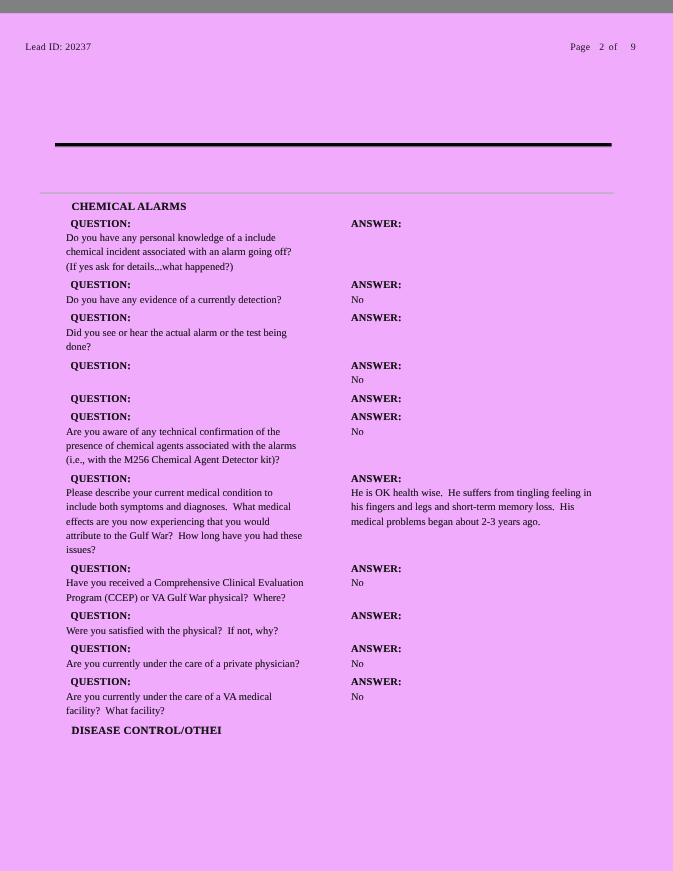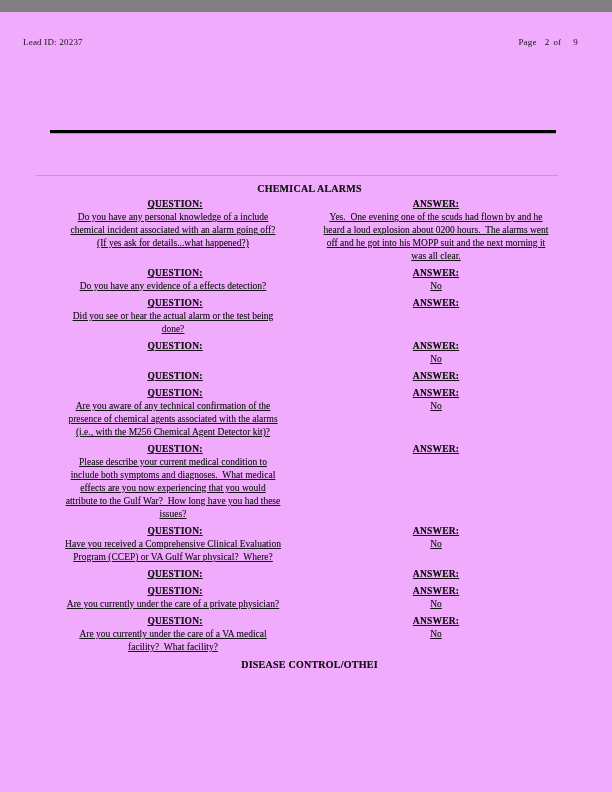--- a/index.html
+++ b/index.html
@@ -35,36 +35,35 @@
     box-shadow: 0 1px 0 rgba(90,90,90,0.35);
   }
   .rule-thin {
     position: absolute;
     top: 163px; left: 36px;
     width: 522px; height: 1px;
     background: #ababab;
   }
   .content {
     position: absolute;
-    top: 170px; left: 46px;
+    top: 170px; left: 60px;
     width: 522px;
     font-size: 9.5px;
     line-height: 13px;
-    text-align: center;
   }
   .sec-title {
     font-weight: bold;
     font-size: 10px;
     line-height: 13px;
     letter-spacing: 0.25px;
     padding-left: 5px;
     margin-bottom: 3px;
     text-shadow: 0 0 0.4px rgba(0,0,0,0.55);
   }
-  .qa-row { display: flex; margin-bottom: 4px; text-decoration: underline; }
+  .qa-row { display: flex; margin-bottom: 4px; }
   .q-col { width: 254px; flex: none; }
   .a-col { margin-left: 5px; width: 262px; flex: none; }
   .label {
     font-weight: bold;
     letter-spacing: 0.2px;
     text-shadow: 0 0 0.4px rgba(0,0,0,0.55);
   }
   .q-col .label { padding-left: 4px; }
   .text {
     white-space: pre-wrap;
@@ -102,31 +101,27 @@
 
     <div class="qa-row">
       <div class="q-col">
         <div class="label">QUESTION:</div>
         <div class="text">Do you have any personal knowledge of a include
 chemical incident associated with an alarm going off?
 (If yes ask for details...what happened?)</div>
       </div>
       <div class="a-col">
         <div class="label">ANSWER:</div>
-        <div class="text">Yes.  One evening one of the scuds had flown by and he
-heard a loud explosion about 0200 hours.  The alarms went
-off and he got into his MOPP suit and the next morning it
-was all clear.</div>
-      </div>
-    </div>
-
-    <div class="qa-row">
-      <div class="q-col">
-        <div class="label">QUESTION:</div>
-        <div class="text">Do you have any evidence of a effects detection?</div>
+      </div>
+    </div>
+
+    <div class="qa-row">
+      <div class="q-col">
+        <div class="label">QUESTION:</div>
+        <div class="text">Do you have any evidence of a currently detection?</div>
       </div>
       <div class="a-col">
         <div class="label">ANSWER:</div>
         <div class="text">No</div>
       </div>
     </div>
 
     <div class="qa-row">
       <div class="q-col">
         <div class="label">QUESTION:</div>
@@ -177,38 +172,42 @@
       <div class="q-col">
         <div class="label">QUESTION:</div>
         <div class="text">Please describe your current medical condition to
 include both symptoms and diagnoses.  What medical
 effects are you now experiencing that you would
 attribute to the Gulf War?  How long have you had these
 issues?</div>
       </div>
       <div class="a-col">
         <div class="label">ANSWER:</div>
+        <div class="text">He is OK health wise.  He suffers from tingling feeling in
+his fingers and legs and short-term memory loss.  His
+medical problems began about 2-3 years ago.</div>
       </div>
     </div>
 
     <div class="qa-row">
       <div class="q-col">
         <div class="label">QUESTION:</div>
         <div class="text">Have you received a Comprehensive Clinical Evaluation
 Program (CCEP) or VA Gulf War physical?  Where?</div>
       </div>
       <div class="a-col">
         <div class="label">ANSWER:</div>
         <div class="text">No</div>
       </div>
     </div>
 
     <div class="qa-row">
       <div class="q-col">
         <div class="label">QUESTION:</div>
+        <div class="text">Were you satisfied with the physical?  If not, why?</div>
       </div>
       <div class="a-col">
         <div class="label">ANSWER:</div>
         <div class="text"></div>
       </div>
     </div>
 
     <div class="qa-row">
       <div class="q-col">
         <div class="label">QUESTION:</div>

